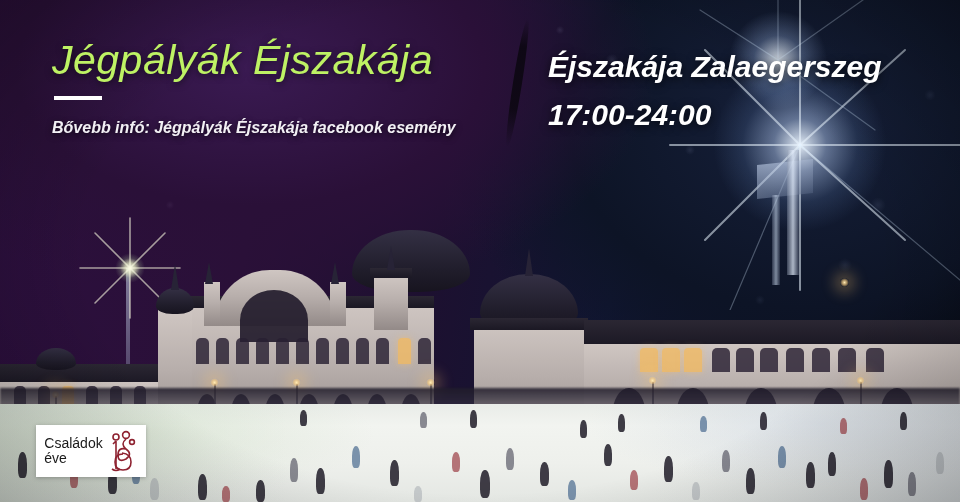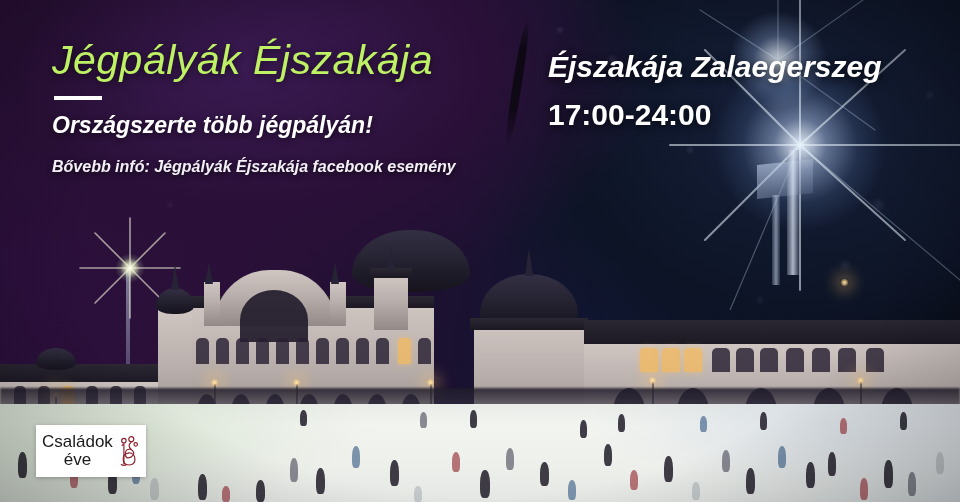--- a/index.html
+++ b/index.html
@@ -220,43 +220,44 @@
     font-weight: bold;
     font-style: italic;
     color: #ffffff;
     line-height: 1.0;
     text-shadow: 0 2px 9px rgba(0,0,0,.7);
     white-space: nowrap;
   }
   .hours {
     font-size: 30px;
     font-weight: bold;
+    font-style: italic;
     color: #ffffff;
     margin-top: 16px;
     text-shadow: 0 2px 9px rgba(0,0,0,.7);
     white-space: nowrap;
   }
 
   
   #logos { position: absolute; left: 36px; top: 425px; display: flex; gap: 17px; }
   .logo-card {
     background: #ffffff;
     display: flex;
     align-items: center;
     justify-content: center;
     box-shadow: 0 1px 4px rgba(0,0,0,.25);
   }
   #logo-csaladok { width: 98px; height: 52px; padding: 0 6px; gap: 5px; }
   #logo-mjsz { width: 94px; height: 52px; gap: 5px; }
 
   .csaladok-text {
-    font-size: 17px;
+    font-size: 14px;
     line-height: 1.08;
     color: #1a1a1a;
-    text-align: center;
+    text-align: left;
     font-family: "Liberation Sans", sans-serif;
   }
   .csaladok-text .l2 { display: block; }
   .mjsz-text {
     font-size: 14px;
     font-weight: bold;
     color: #111;
     letter-spacing: .3px;
   }
 </style>
@@ -451,21 +452,20 @@
     <div class="skater b" style="left:300px;top:410px;width:7px;height:16px;"></div>
     <div class="skater g" style="left:420px;top:412px;width:7px;height:16px;"></div>
     <div class="skater b" style="left:470px;top:410px;width:7px;height:18px;"></div>
   </div>
 
   <div class="layer" id="vignette"></div>
 
   <div id="text-left">
     <div class="headline">Jégpályák Éjszakája</div>
     <div id="divider"></div>
-    <div class="tagline">Országszerte több jégpályán!</div>
     <div class="subinfo">Bővebb infó: Jégpályák Éjszakája facebook esemény</div>
   </div>
 
   <div id="text-right">
     <div class="venue">Éjszakája Zalaegerszeg</div>
     <div class="hours">17:00-24:00</div>
   </div>
 
   <div id="logos">
 

